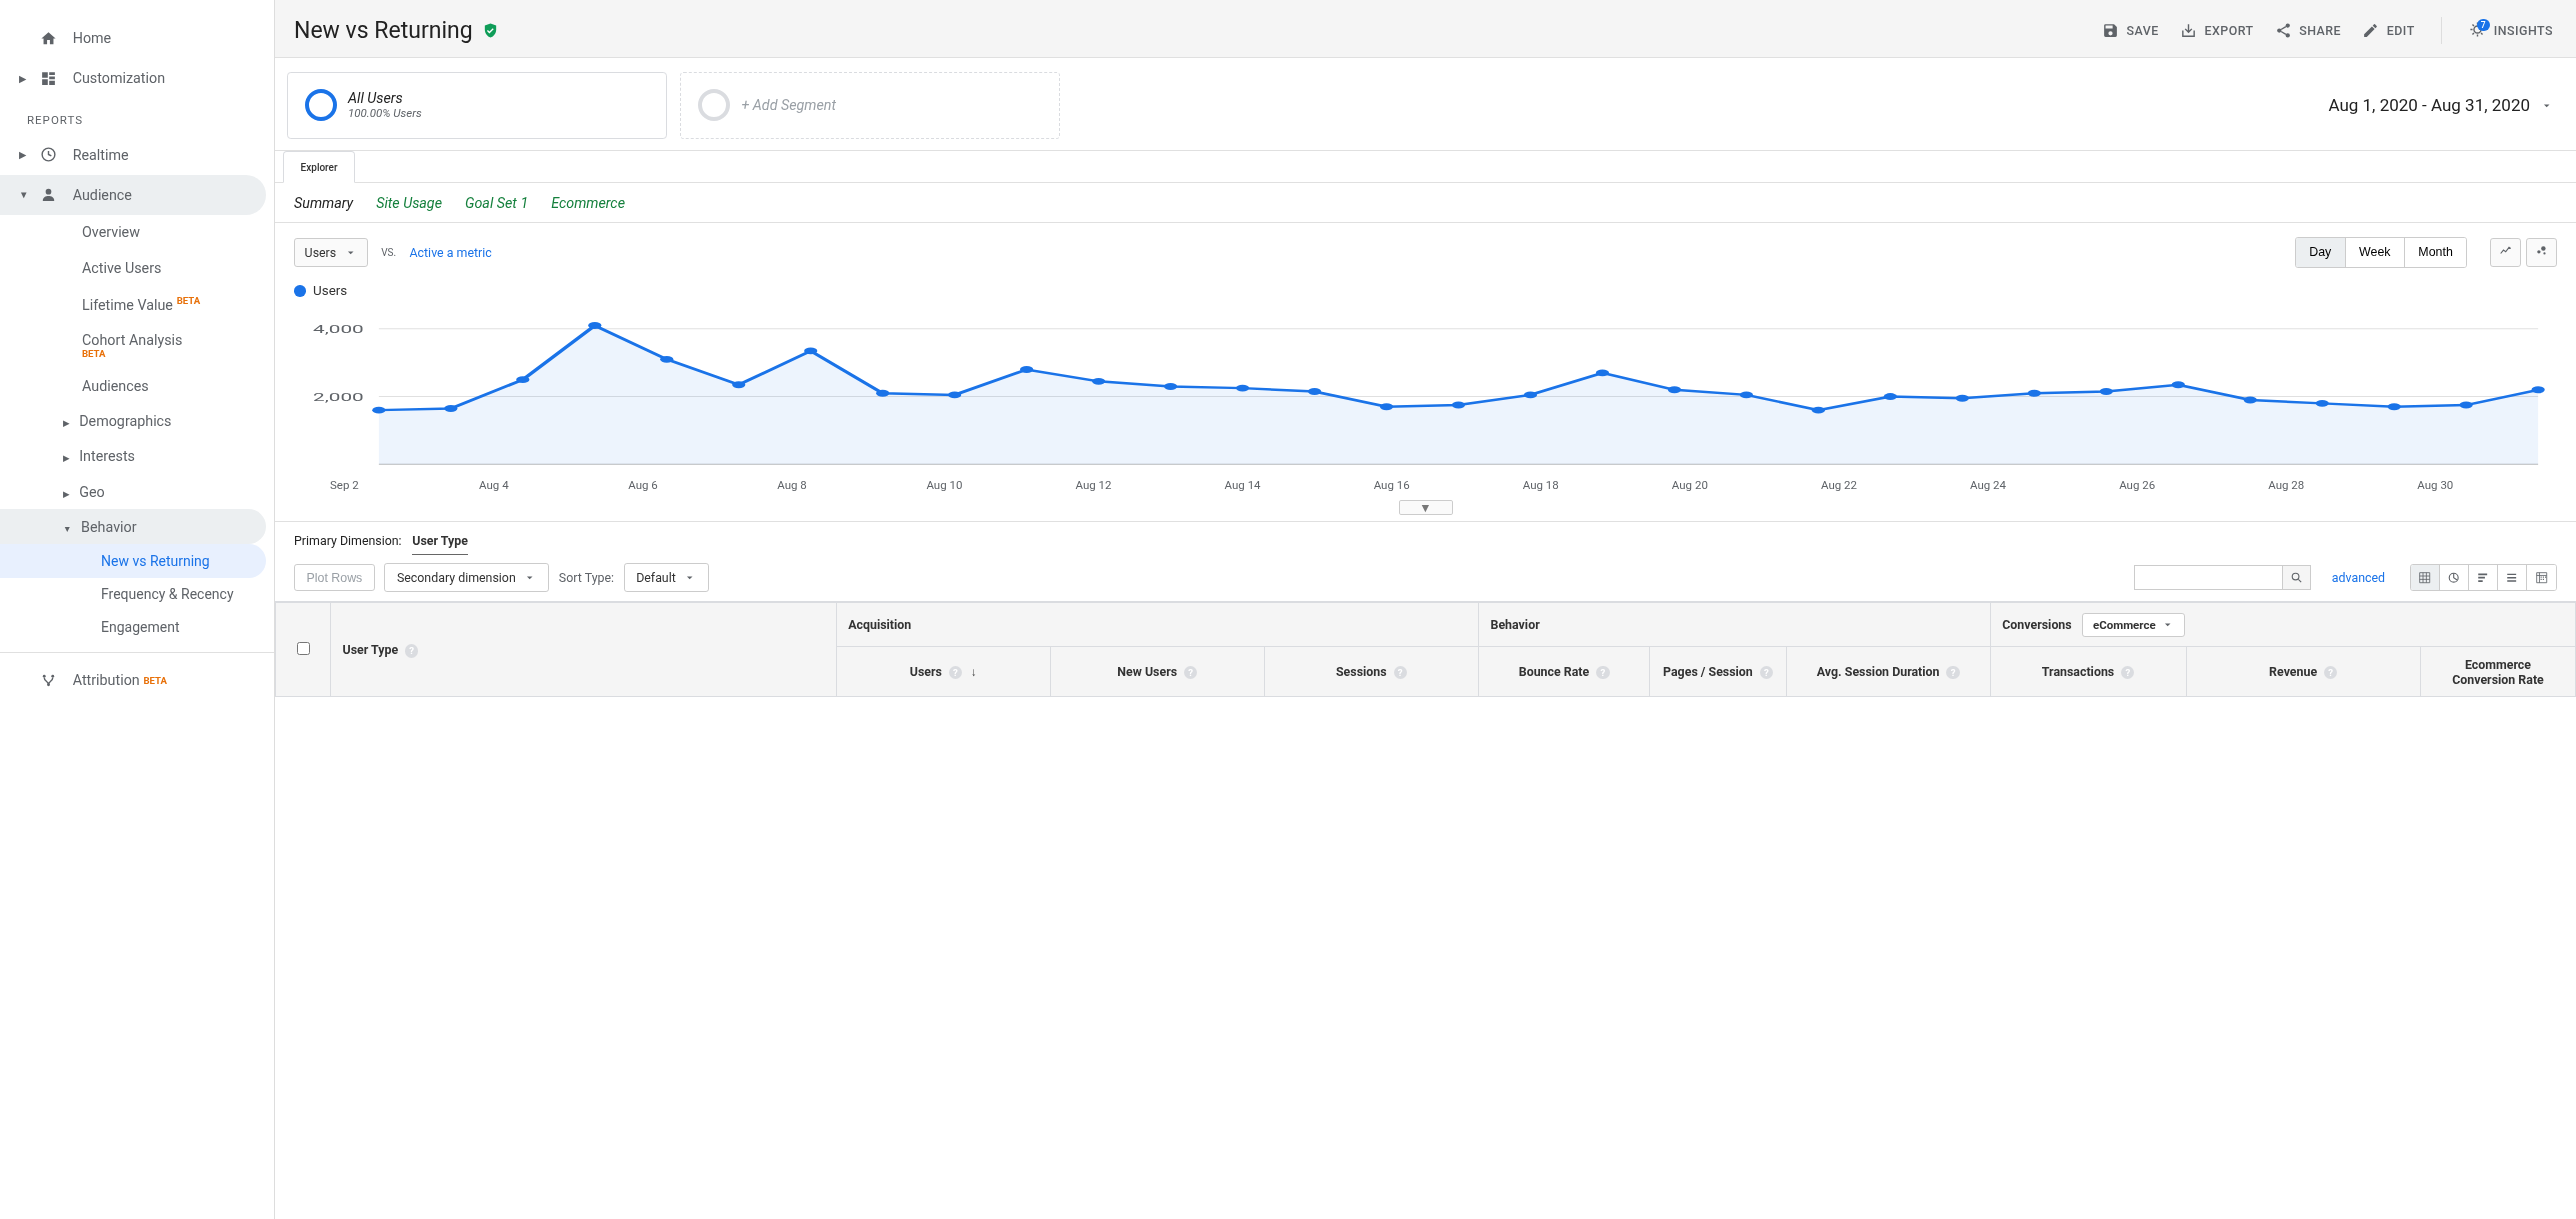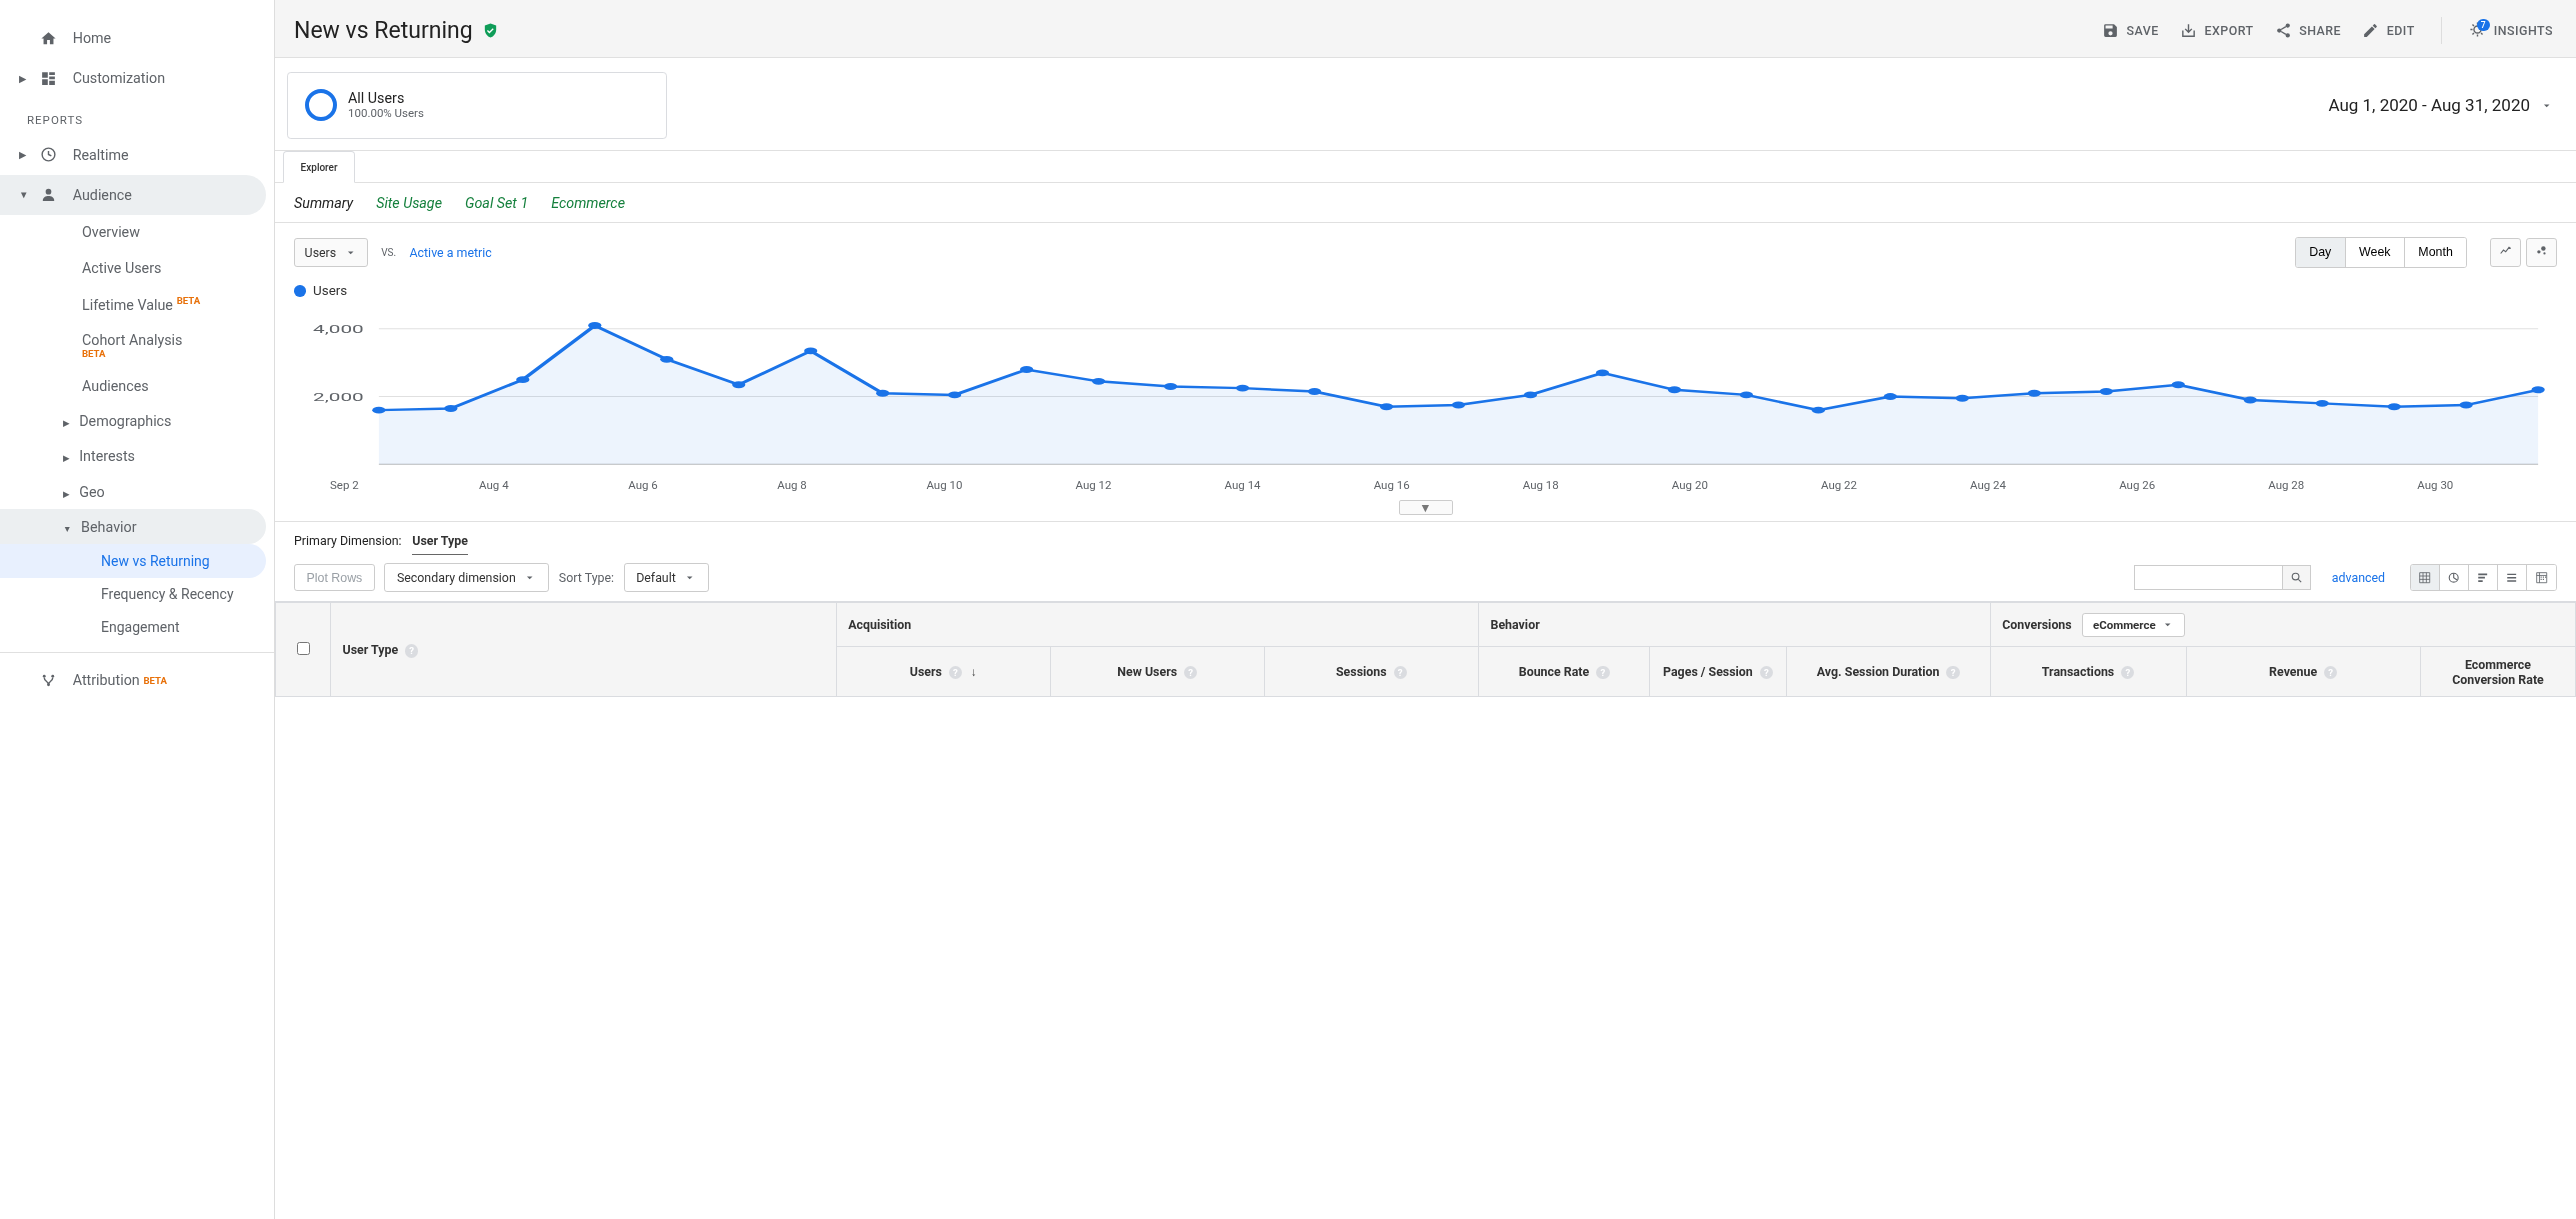--- a/index.html
+++ b/index.html
@@ -32,21 +32,21 @@
 .toolbar { display: flex; align-items: center; gap: 21px; }
 .tool-btn { display: flex; align-items: center; gap: 7.6px; color: #5f6368; font-size: 12.4px; font-weight: 500; letter-spacing: 0.5px; cursor: pointer; }
 .tool-divider { width: 1px; height: 27px; background: #ddd; margin: 0 5.7px; }
 .insights-icon { position: relative; }
 .badge-count { position: absolute; top: -1.9px; right: -3.8px; background: #1a73e8; color: #fff; border-radius: 7.6px; font-size: 8.6px; padding: 1px 3.8px; }
 
 .content { background: #fff; margin: 0 0 0 0; border-top: 1px solid #e0e0e0; flex: 1; display: flex; flex-direction: column; overflow: hidden; }
 
 
 .row-segments { display: flex; align-items: center; padding: 13.4px 23px 11.5px 11.5px; gap: 13.4px; }
-.segment-card { display: flex; align-items: center; gap: 11.5px; border: 1px solid #dadce0; border-radius: 3.8px; padding: 11.5px 17px; width: 380px; height: 67px; }
+.segment-card { display: flex; align-items: center; gap: 11.5px; border: 1px solid #dadce0; border-radius: 3.8px; padding: 11.5px 17px; width: 380px; height: 67px; font-style: italic; }
 .segment-card.dashed { border-style: dashed; color: #9aa0a6; }
 .seg-circle { width: 32px; height: 32px; border-radius: 50%; border: 4.8px solid #1a73e8; }
 .seg-circle.gray { border-color: #dadce0; }
 .seg-name { font-size: 14.3px; color: #222; }
 .seg-sub { font-size: 11.5px; color: #5f6368; }
 .date-range { margin-left: auto; font-size: 17px; color: #222; display: flex; align-items: center; gap: 9.6px; }
 
 
 .tabs-row { border-top: 1px solid #e0e0e0; border-bottom: 1px solid #e0e0e0; }
 .explorer-tab { display: inline-block; padding: 9.6px 17px; border: 1px solid #dadce0; border-bottom: 1.9px solid #fff; border-top-left-radius: 3.8px; border-top-right-radius: 3.8px; background: #fff; margin-left: 7.6px; margin-top: -1px; font-size: 10px; font-weight: 500; position: relative; top: 1px; }
@@ -237,20 +237,24 @@
 
     <div class="content">
 
       <div class="row-segments">
         <div class="segment-card">
           <div class="seg-circle"></div>
           <div>
             <div class="seg-name">All Users</div>
             <div class="seg-sub">100.00% Users</div>
           </div>
+        </div>
+        <div class="segment-card dashed">
+          <div class="seg-circle gray"></div>
+          <div class="seg-name" style="color:#9aa0a6">+ Add Segment</div>
         </div>
         <div class="date-range">
           <span>Aug 1, 2020 - Aug 31, 2020</span>
           <svg class="icon-sm" viewBox="0 0 24 24">
               <path d="M7 10l5 5 5-5z"></path>
             </svg>
         </div>
       </div>
 
       <div class="tabs-row">

